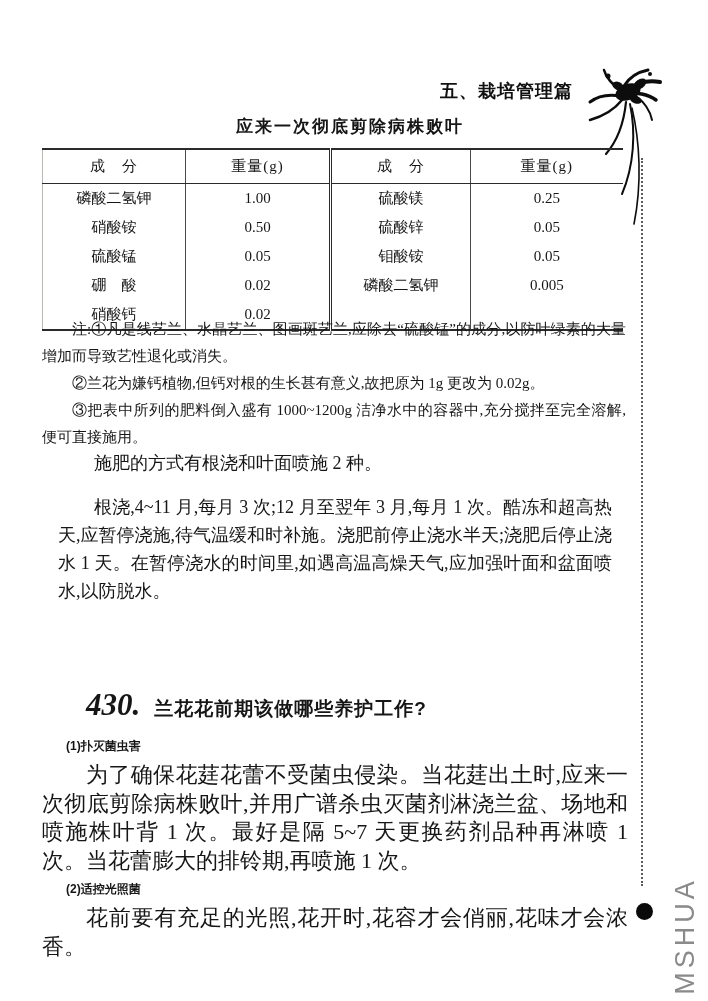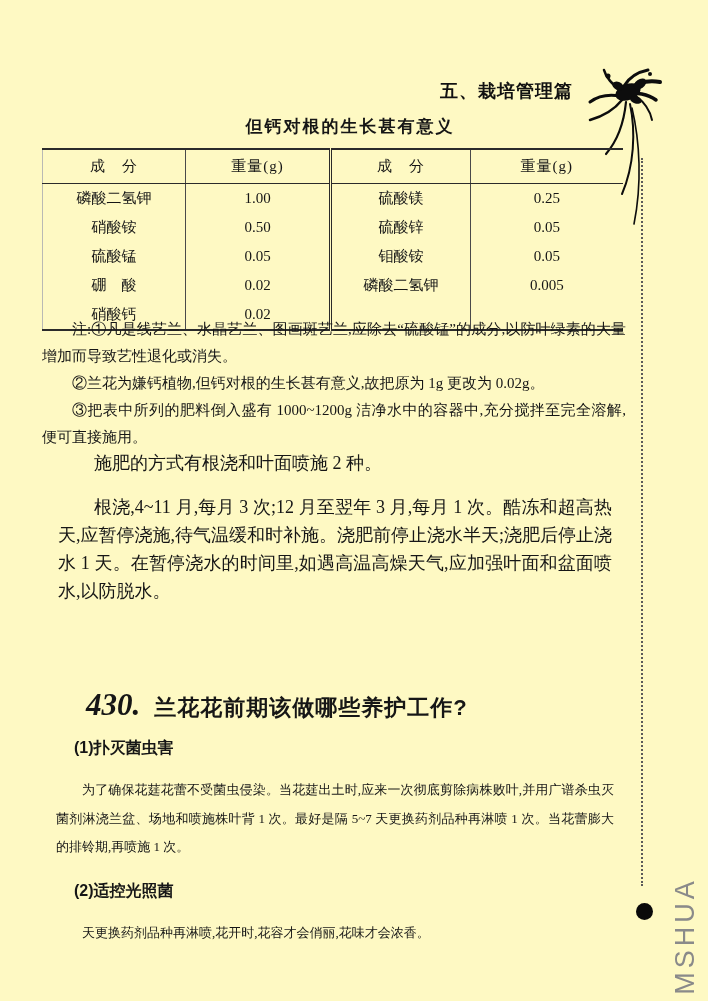--- a/index.html
+++ b/index.html
@@ -1,20 +1,20 @@
 <!DOCTYPE html>
 <html><head>
 <meta charset="utf-8">
 <style>
   html,body{margin:0;padding:0;}
   body{background:#e8e8e6;}
   .page{
     position:relative;
     width:708px;height:1001px;
-    background:#fef9c3;
+    background:#ffffff;
     overflow:hidden;
     font-family:"Liberation Serif","DejaVu Serif",serif;
     color:#161616;
   }
   
   .running-head{
     position:absolute;top:79px;right:135px;
     font-family:"Liberation Sans","DejaVu Sans",sans-serif;
     font-weight:bold;font-size:18px;letter-spacing:1px;color:#111;
   }
@@ -64,29 +64,29 @@
   .section{position:absolute;top:688px;left:42px;width:586px;}
   .sec-head{display:flex;align-items:baseline;margin:0 0 10px 0;}
   .sec-num{
     font-family:"Liberation Serif","DejaVu Serif",serif;
     font-style:italic;font-weight:bold;font-size:31px;line-height:34px;
     margin-right:14px;
     margin-left:44px;
   }
   .sec-title{
     font-family:"Liberation Sans","DejaVu Sans",sans-serif;
-    font-weight:bold;font-size:22px;letter-spacing:1px;text-align:right;
+    font-weight:bold;font-size:19px;letter-spacing:1px;text-align:right;
   }
   .sub-title{
     font-family:"Liberation Sans","DejaVu Sans",sans-serif;
-    font-weight:bold;font-size:16px;line-height:29px;
+    font-weight:bold;font-size:12px;line-height:29px;
     margin:0;padding-left:2em;
   }
   .section p.para{
-    margin:14px;font-size:13px;line-height:28.5px;
+    margin:0;font-size:22px;line-height:28.5px;
     text-align:justify;text-indent:2em;
   }
   
   .margin-dots{
     position:absolute;left:641px;top:158px;height:728px;width:0;
     border-left:2px dotted #5a5a5a;
   }
   .margin-dot{
     position:absolute;left:636px;top:903px;width:17px;height:17px;
     border-radius:50%;background:#0a0a0a;
@@ -122,21 +122,21 @@
     <g fill="#0d0d0d">
       <ellipse cx="50" cy="26" rx="13" ry="8" transform="rotate(-20 50 26)"></ellipse>
       <ellipse cx="62" cy="18" rx="7" ry="4.5" transform="rotate(-35 62 18)"></ellipse>
       <ellipse cx="40" cy="20" rx="6" ry="4" transform="rotate(25 40 20)"></ellipse>
       <ellipse cx="58" cy="34" rx="6" ry="3.5" transform="rotate(15 58 34)"></ellipse>
       <circle cx="30" cy="10" r="2.5"></circle>
       <circle cx="72" cy="8" r="2"></circle>
     </g>
   </svg>
 
-  <div class="table-title">但钙对根的生长甚有意义</div>
+  <div class="table-title">应来一次彻底剪除病株败叶</div>
 
   <table class="formula">
     <colgroup>
         <col class="c1">
         <col class="c2">
         <col class="c3">
         <col class="c4">
       </colgroup>
     <tbody>
         <tr>
@@ -190,20 +190,20 @@
   </div>
 
   <div class="section">
     <div class="sec-head">
       <span class="sec-num">430.</span>
       <span class="sec-title">兰花花前期该做哪些养护工作?</span>
     </div>
     <p class="sub-title">(1)扑灭菌虫害</p>
     <p class="para">为了确保花莛花蕾不受菌虫侵染。当花莛出土时,应来一次彻底剪除病株败叶,并用广谱杀虫灭菌剂淋浇兰盆、场地和喷施株叶背 1 次。最好是隔 5~7 天更换药剂品种再淋喷 1 次。当花蕾膨大的排铃期,再喷施 1 次。</p>
     <p class="sub-title">(2)适控光照菌</p>
-    <p class="para">天更换药剂品种再淋喷,花开时,花容才会俏丽,花味才会浓香。</p>
+    <p class="para">花前要有充足的光照,花开时,花容才会俏丽,花味才会浓香。</p>
   </div>
 
   <div class="margin-dots"></div>
   <div class="margin-dot"></div>
   <div class="watermark">MSHUA</div>
 
 </div>
 
 </body></html>

